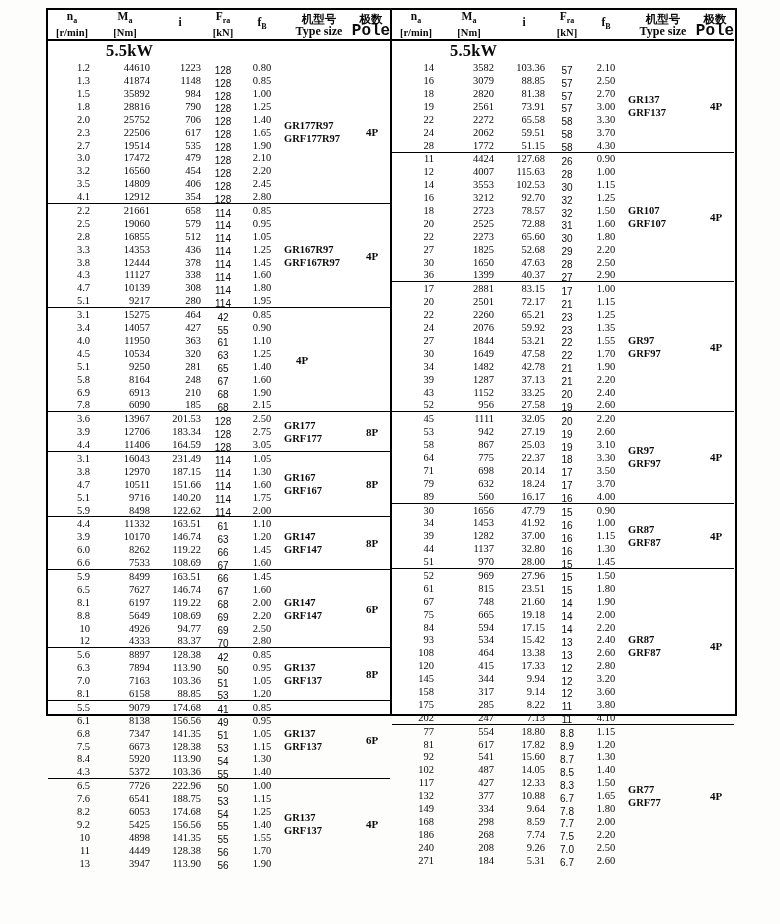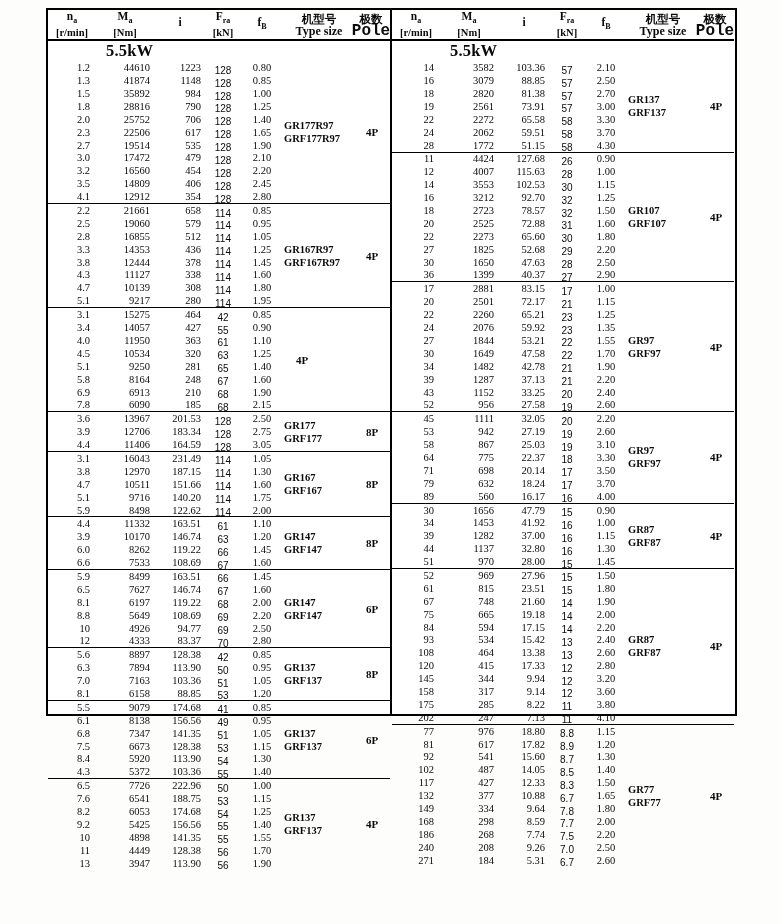--- a/index.html
+++ b/index.html
@@ -1027,21 +1027,21 @@
           <div class="type-col">
             <span>GR87</span>
             <span>GRF87</span>
           </div>
           <div class="pole-col">4P</div>
         </div>
         <div class="block">
           <div class="rows-wrap">
             <div class="row">
               <span class="c-na">77</span>
-              <span class="c-ma">976</span>
+              <span class="c-ma">554</span>
               <span class="c-i">18.80</span>
               <span class="c-fra">8.8</span>
               <span class="c-fb">1.15</span>
             </div>
             <div class="row">
               <span class="c-na">81</span>
               <span class="c-ma">617</span>
               <span class="c-i">17.82</span>
               <span class="c-fra">8.9</span>
               <span class="c-fb">1.20</span>

